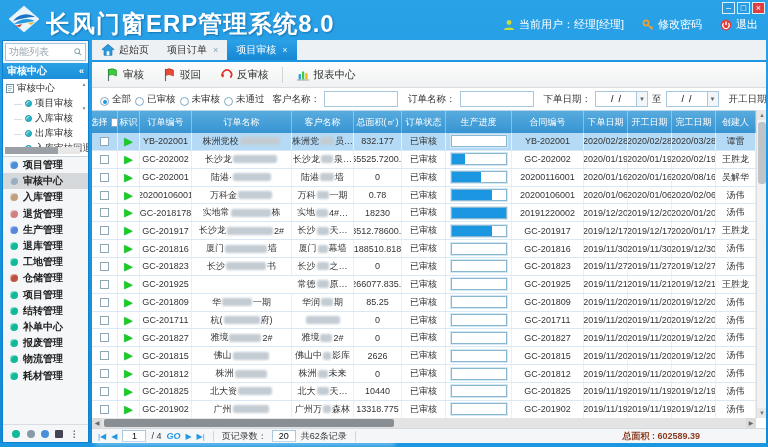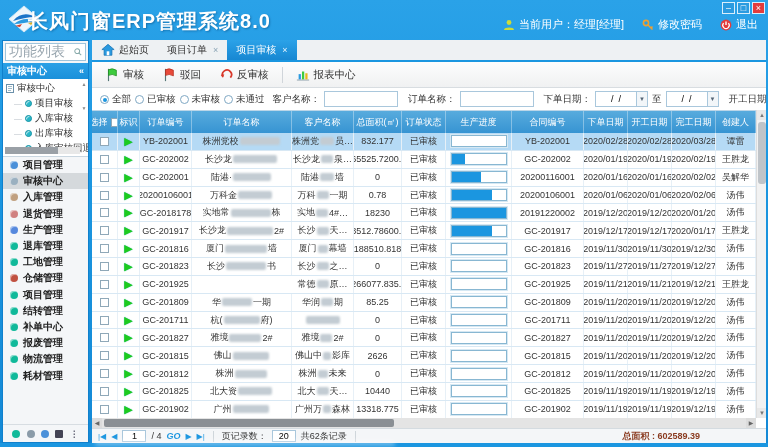--- a/index.html
+++ b/index.html
@@ -2,32 +2,32 @@
 <html><head>
 <meta charset="utf-8">
 <style>
   * { margin:0; padding:0; box-sizing:border-box; font-family:"Liberation Sans", sans-serif; }
   html,body { width:768px; height:447px; overflow:hidden; }
   .window { position:relative; width:768px; height:447px; background:linear-gradient(180deg,#2aa2e8 0%,#1b96e0 40%,#1489d6 100%); overflow:hidden; }
 
   
   .titlebar { position:absolute; left:0; top:0; width:768px; height:38px; }
   .logo { position:absolute; left:8px; top:5px; width:32px; height:28px; }
-  .app-title { position:absolute; left:28px; top:8px; color:#fff; font-size:20px; font-weight:bold; letter-spacing:1px; text-shadow:1px 1px 2px rgba(0,60,110,.45); white-space:nowrap; }
+  .app-title { position:absolute; left:46px; top:8px; color:#fff; font-size:24px; font-weight:bold; letter-spacing:1px; text-shadow:1px 1px 2px rgba(0,60,110,.45); white-space:nowrap; }
   .win-controls { position:absolute; right:3px; top:2px; display:flex; gap:2px; }
   .win-btn { width:13px; height:12px; font-size:9px; line-height:11px; text-align:center; color:#fff; background:#2b9be0; border:1px solid #d9eefb; cursor:default; }
   .win-btn.close { background:#e23c3c; }
   .userbar { position:absolute; right:10px; top:17px; display:flex; align-items:center; gap:6px; color:#fff; font-size:11px; white-space:nowrap; }
   .userbar .seg { display:flex; align-items:center; gap:4px; margin-left:12px; }
   .icon-svg { display:inline-block; vertical-align:middle; }
 
   
   .sidebar { position:absolute; left:2px; top:40px; width:87px; height:403px; background:#f4f6f8; border:1px solid #1080cc; display:flex; flex-direction:column; overflow:hidden; }
   .func-search { height:18px; margin:2px 2px 2px 2px; background:#fff; border:1px solid #9fc4dc; display:flex; align-items:center; justify-content:space-between; padding:0 3px; }
-  .func-search .ph { color:#9aa7b0; font-size:14px; }
+  .func-search .ph { color:#9aa7b0; font-size:10px; }
   .side-panel-head { height:16px; background:linear-gradient(180deg,#2aa0e6,#1b90da); color:#fff; font-size:10px; font-weight:bold; display:flex; align-items:center; justify-content:space-between; padding:0 4px; }
   .side-panel-head .collapse { font-size:9px; cursor:default; }
   .tree { background:#fff; border-bottom:1px solid #c9d6e0; padding:3px 2px 0 3px; position:relative; height:78px; overflow:hidden; }
   .tree-root { display:flex; align-items:center; gap:3px; font-size:9.5px; color:#333; white-space:nowrap; }
   .tree-item { display:flex; align-items:center; gap:3px; font-size:9.5px; color:#333; margin:2px 0 0 8px; white-space:nowrap; }
   .tree-item .dash { color:#b5bec5; font-size:8px; }
   .tdot { width:7px; height:7px; border-radius:50%; background:#27b7c8; border:1px solid #1593a5; flex:none; box-shadow:inset 1px 1px 0 rgba(255,255,255,.6); }
   .tree-hscroll { position:absolute; left:2px; right:8px; bottom:2px; height:7px; background:#e8e8e8; }
   .tree-hscroll .thumb { height:7px; width:70%; background:#9aa0a6; }
   .tree-vline { position:absolute; right:1px; top:2px; bottom:10px; width:6px; font-size:5px; color:#888; text-align:center; }
@@ -43,21 +43,21 @@
   .tab { height:20px; display:flex; align-items:center; gap:4px; padding:0 9px; font-size:10px; color:#333; cursor:default; white-space:nowrap; }
   .tab .x { color:#8aa4b5; font-size:9px; margin-left:2px; }
   .tab.active { background:linear-gradient(180deg,#2ba2e8,#1787d2); color:#fff; }
   .tab.active .x { color:#e8f4fd; }
 
   .toolbar { position:absolute; left:0; top:22px; width:100%; height:26px; background:linear-gradient(180deg,#fdfdfd,#f0f1f2); border-bottom:1px solid #d8dde1; display:flex; align-items:center; padding-left:6px; gap:4px; }
   .tool-btn { display:flex; align-items:center; gap:4px; font-size:10.5px; color:#333; padding:2px 7px; cursor:default; white-space:nowrap; }
   .tool-sep { width:1px; height:16px; background:#d0d5da; margin:0 2px; }
 
   .filterbar { position:absolute; left:0; top:48px; width:100%; height:22px; display:flex; align-items:center; font-size:9.5px; color:#333; padding-left:8px; gap:4px; white-space:nowrap; overflow:hidden; }
-  .radio { display:flex; align-items:center; gap:3px; margin-right:4px; }
+  .radio { display:flex; align-items:flex-end; gap:3px; margin-right:4px; }
   .rdot { width:9px; height:9px; border-radius:50%; border:1px solid #7fa8c4; background:#fff; position:relative; flex:none; }
   .rdot.on::after { content:""; position:absolute; left:2px; top:2px; width:4px; height:4px; border-radius:50%; background:#1b96e0; }
   .f-input { height:16px; border:1px solid #a9c7dc; background:#fff; font-size:9px; padding:0 2px; }
   .date-box { display:flex; align-items:center; height:16px; border:1px solid #a9c7dc; background:#fff; }
   .date-box input { width:40px; border:none; font-size:9px; text-align:center; }
   .date-box .dd { width:11px; height:100%; border-left:1px solid #a9c7dc; background:#f2f6f9; font-size:6px; color:#567; display:flex; align-items:center; justify-content:center; }
 
   
   .grid { position:absolute; left:0; top:70px; width:664px; height:308px; overflow:hidden; border-top:1px solid #bcd6e8; }
   .g-head { display:flex; height:22px; background:linear-gradient(180deg,#58abdd,#3794d2); }
@@ -508,21 +508,21 @@
           <div class="g-cell" style="width: 72px;">
             <span>20200116001</span>
           </div>
           <div class="g-cell" style="width: 44px;">
             <span>2020/01/16</span>
           </div>
           <div class="g-cell" style="width: 44px;">
             <span>2020/01/16</span>
           </div>
           <div class="g-cell" style="width: 44px;">
-            <span>2020/02/02</span>
+            <span>2020/08/16</span>
           </div>
           <div class="g-cell" style="width: 40px;">
             <span>吴解华</span>
           </div>
         </div>
         <div class="g-row">
           <div class="g-cell" style="width: 26px;">
             <span class="cb"></span>
           </div>
           <div class="g-cell" style="width: 22px;">

